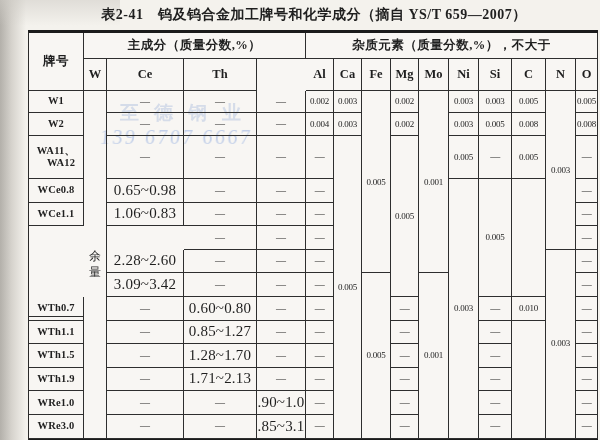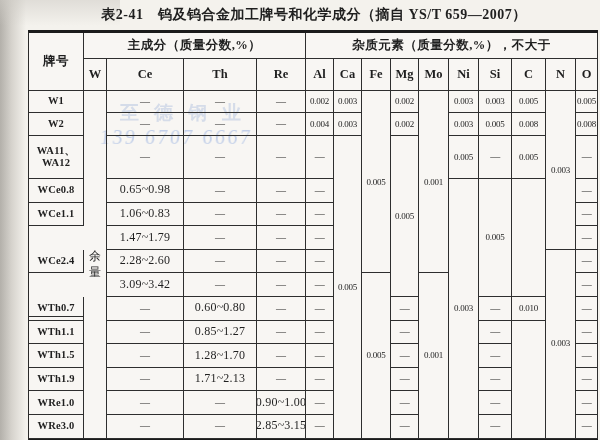--- a/index.html
+++ b/index.html
@@ -37,21 +37,21 @@
     border-right:1.2px solid #2e2e2e;
     border-bottom:1.2px solid #2e2e2e;
     display:flex; align-items:center; justify-content:center;
     text-align:center; overflow:hidden;
     font-size:10px; line-height:1.15;
     white-space:pre-line;
   }
   .h    { font-weight:bold; font-size:12.5px; letter-spacing:.5px; }
   .sym  { font-weight:bold; font-size:12.5px; }
   .grade{ font-weight:bold; font-size:10.5px; letter-spacing:.2px; }
-  .main { font-size:12px; letter-spacing:.2px; }
+  .main { font-size:15px; letter-spacing:.2px; }
   .imp  { font-size:9px; letter-spacing:-.3px; }
   .wcol { font-size:12px; line-height:1.35; }
   .dash { font-size:10px; color:#2c2c2c; }
   .wm1 {
     position:absolute; left:120px; top:100px;
     font-size:19px; letter-spacing:15px; font-weight:bold;
     color:rgba(104,134,198,.38); filter:blur(.4px); white-space:nowrap;
   }
   .wm2 {
     position:absolute; left:100px; top:126px;
@@ -73,53 +73,50 @@
   <div class="wm2">139 6707 6667</div>
 
   <div class="tablegrid">
     <div class="cell h" style="grid-column:2/6;grid-row:1;">主成分（质量分数,%）</div>
     <div class="cell h" style="grid-column:1;grid-row:1/3;">牌号</div>
     <div class="cell h" style="grid-column:6/16;grid-row:1;">杂质元素（质量分数,%），不大于</div>
 
   <div class="cell sym" style="grid-area: 2 / 2;">W</div>
       <div class="cell sym" style="grid-area: 2 / 3;">Ce</div>
       <div class="cell sym" style="grid-area: 2 / 4;">Th</div>
-      <div class="cell sym" style="grid-area: 2 / 5;">Re</div>
       <div class="cell sym" style="grid-area: 2 / 6;">Al</div>
       <div class="cell sym" style="grid-area: 2 / 7;">Ca</div>
       <div class="cell sym" style="grid-area: 2 / 8;">Fe</div>
       <div class="cell sym" style="grid-area: 2 / 9;">Mg</div>
       <div class="cell sym" style="grid-area: 2 / 10;">Mo</div>
       <div class="cell sym" style="grid-area: 2 / 11;">Ni</div>
       <div class="cell sym" style="grid-area: 2 / 12;">Si</div>
       <div class="cell sym" style="grid-area: 2 / 13;">C</div>
       <div class="cell sym" style="grid-area: 2 / 14;">N</div>
       <div class="cell sym" style="grid-area: 2 / 15;">O</div>
       <div class="cell grade" style="grid-area: 3 / 1 / span 1;">W1</div>
       <div class="cell grade" style="grid-area: 4 / 1 / span 1;">W2</div>
-      <div class="cell grade" style="grid-area: 5 / 1 / span 1;">WA11、
+      <div class="cell grade" style="grid-area: 5 / 1 / span 1; text-align: right;">WA11、
 WA12</div>
       <div class="cell grade" style="grid-area: 6 / 1 / span 1;">WCe0.8</div>
       <div class="cell grade" style="grid-area: 7 / 1 / span 1;">WCe1.1</div>
-      <div class="cell grade" style="grid-area: 9 / 1 / span 1;">WCe2.4</div>
       <div class="cell grade" style="grid-area: 10 / 1 / span 1; margin-top: 43px;">WCe3.2</div>
       <div class="cell grade" style="grid-area: 11 / 1 / span 1;">WTh0.7</div>
       <div class="cell grade" style="grid-area: 12 / 1 / span 1;">WTh1.1</div>
       <div class="cell grade" style="grid-area: 13 / 1 / span 1;">WTh1.5</div>
       <div class="cell grade" style="grid-area: 14 / 1 / span 1;">WTh1.9</div>
       <div class="cell grade" style="grid-area: 15 / 1 / span 1;">WRe1.0</div>
       <div class="cell grade" style="grid-area: 16 / 1 / span 1;">WRe3.0</div>
       <div class="cell wcol" style="grid-area: 3 / 2 / span 14;">余
 量</div>
       <div class="cell main dash" style="grid-area: 3 / 3 / span 1;">—</div>
       <div class="cell main dash" style="grid-area: 4 / 3 / span 1;">—</div>
       <div class="cell main dash" style="grid-area: 5 / 3 / span 1;">—</div>
       <div class="cell main" style="grid-area: 6 / 3 / span 1;">0.65~0.98</div>
       <div class="cell main" style="grid-area: 7 / 3 / span 1;">1.06~0.83</div>
-      <div class="cell main" style="grid-area: 8 / 3 / span 1;">1.47~1.79</div>
       <div class="cell main" style="grid-area: 9 / 3 / span 1;">2.28~2.60</div>
       <div class="cell main" style="grid-area: 10 / 3 / span 1;">3.09~3.42</div>
       <div class="cell main dash" style="grid-area: 11 / 3 / span 1;">—</div>
       <div class="cell main dash" style="grid-area: 12 / 3 / span 1;">—</div>
       <div class="cell main dash" style="grid-area: 13 / 3 / span 1;">—</div>
       <div class="cell main dash" style="grid-area: 14 / 3 / span 1;">—</div>
       <div class="cell main dash" style="grid-area: 15 / 3 / span 1;">—</div>
       <div class="cell main dash" style="grid-area: 16 / 3 / span 1;">—</div>
       <div class="cell main dash" style="grid-area: 3 / 4 / span 1;">—</div>
       <div class="cell main dash" style="grid-area: 4 / 4 / span 1;">—</div>

